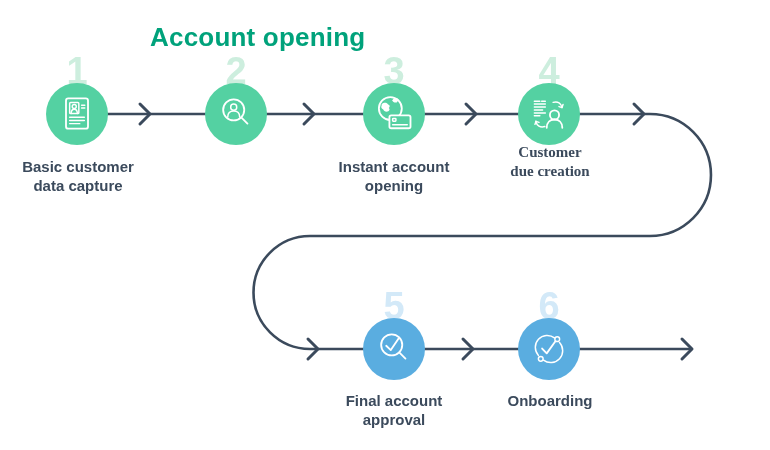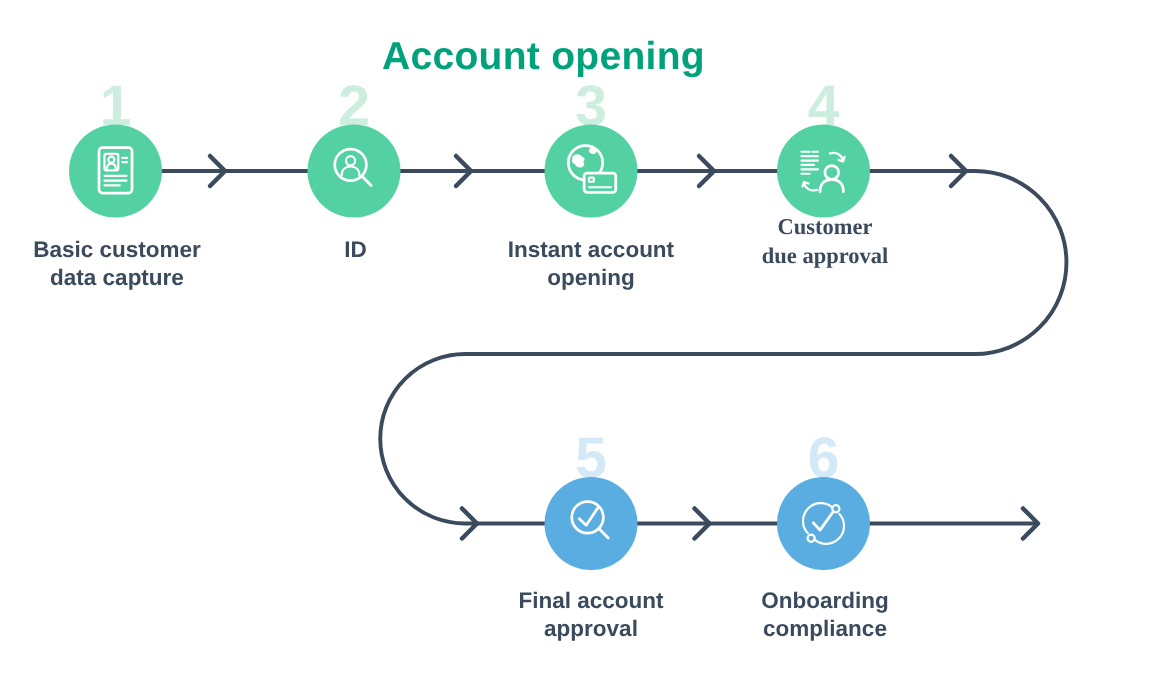--- a/index.html
+++ b/index.html
@@ -11,21 +11,21 @@
     --number-blue: #d3e9f8;
     --text-dark: #3b4a5c;
     --connector: #3b4a5c;
   }
   html, body { margin:0; padding:0; background:#ffffff; }
   .canvas {
     position:relative; width:770px; height:450px; overflow:hidden;
     background:#ffffff; font-family:"Liberation Sans", sans-serif;
   }
   .phase-title {
-    position:absolute; width:320px; text-align:right;
+    position:absolute; width:320px; text-align:left;
     font-size:26px; font-weight:bold; letter-spacing:0.2px;
   }
   .phase-title.green { color:var(--account-opening-accent, #00a27b); }
   .phase-title.blue  { color:var(--onboarding-accent, #2d87c6); }
   .step-number {
     position:absolute; width:80px; text-align:center;
     font-size:38px; font-weight:bold; line-height:1; z-index:1;
   }
   .step-number.green { color:var(--number-green, #cdeede); }
   .step-number.blue  { color:var(--number-blue, #d3e9f8); }
@@ -145,32 +145,30 @@
       <circle class="fill-bg" cx="15" cy="34.7" r="2.6" stroke="#ffffff" stroke-width="1.6"></circle>
       <polyline class="icon-stroke" points="16.5,23.5 21.5,28.8 31,15.5"></polyline>
     </svg>
   </div>
 
   <div class="step-label" style="left:-12px; top:157px;">
     <div>Basic customer</div>
     <div>data capture</div>
   </div>
   <div class="step-label" style="left:147px; top:157px;">
-    <div>ID</div>
   </div>
   <div class="step-label" style="left:304px; top:157px;">
     <div>Instant account</div>
     <div>opening</div>
   </div>
   <div class="step-label" style="left:460px; top:143px;font-family:Liberation Serif, serif;">
     <div>Customer</div>
-    <div>due approval</div>
+    <div>due creation</div>
   </div>
   <div class="step-label" style="left:304px; top:391px;text-align:center;">
     <div>Final account</div>
     <div>approval</div>
   </div>
   <div class="step-label" style="left:460px; top:391px;">
     <div>Onboarding</div>
-    <div>compliance</div>
   </div>
 
 </div>
 
 </body></html>

